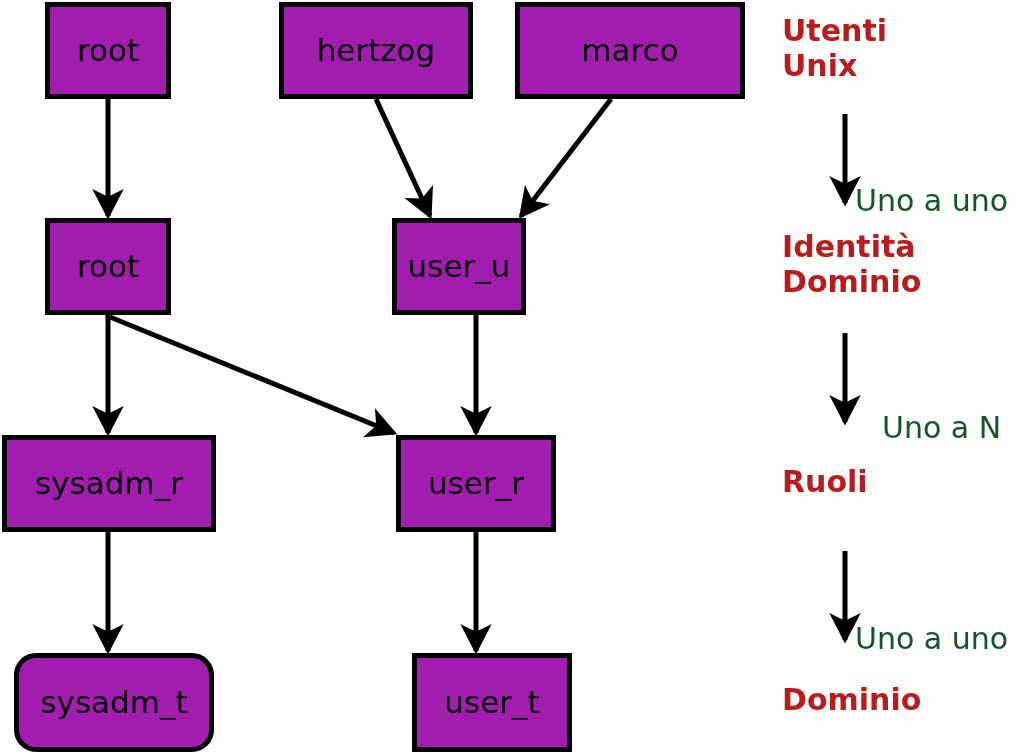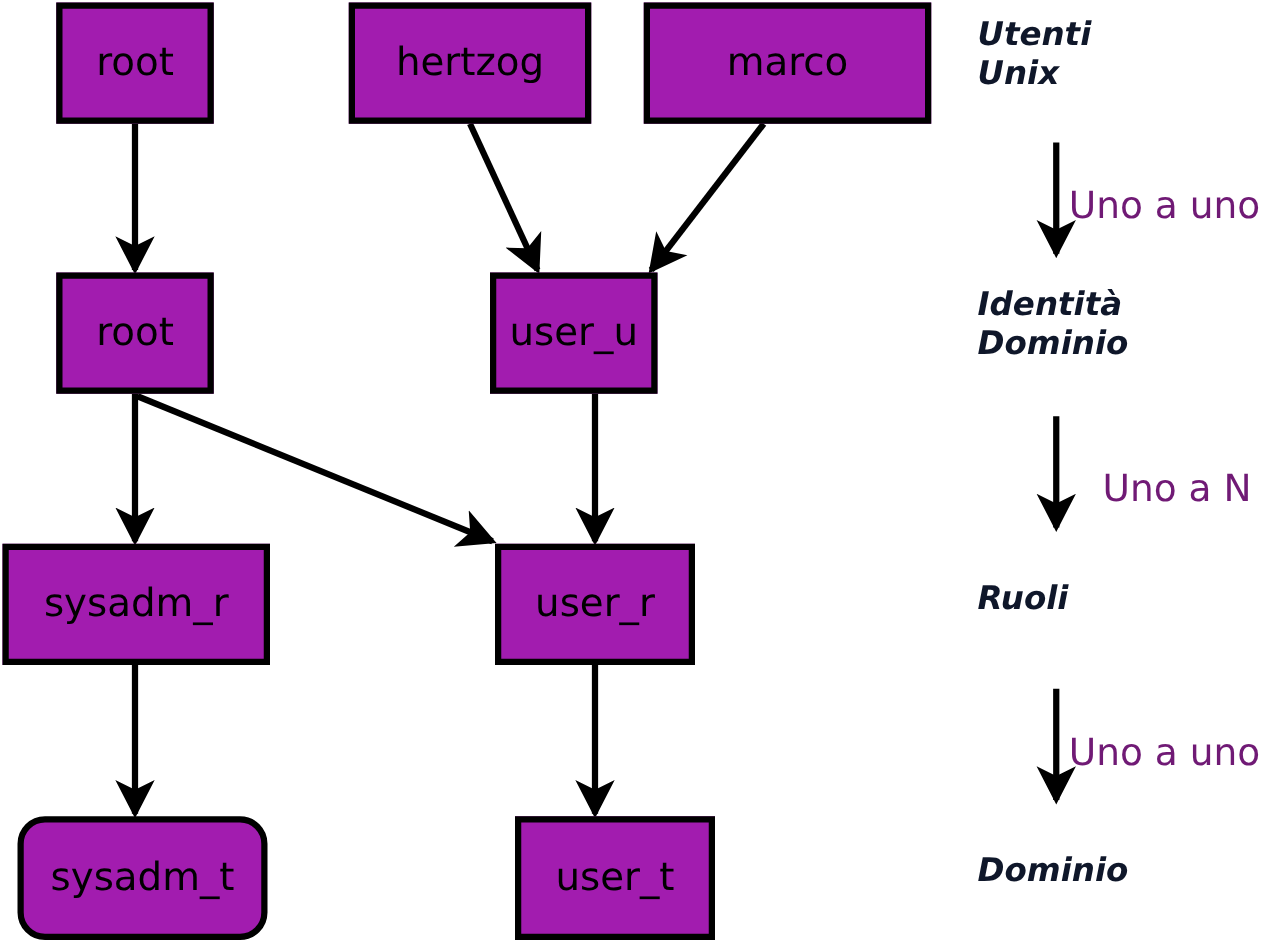--- a/index.html
+++ b/index.html
@@ -36,36 +36,36 @@
     font-size: 31px;
     color: #000000;
     line-height: 1;
     letter-spacing: 0px;
     z-index: 3;
   }
   .legend-label {
     position: absolute;
     font-family: "DejaVu Sans", sans-serif;
     font-weight: bold;
-    font-size: 26px;
-    color: #0f172a;
+    font-size: 30px;
+    color: #b91c1c;
     line-height: 1.18;
     white-space: pre-line;
     z-index: 3;
-    font-style: italic;
   }
   .legend-edge-label {
     position: absolute;
     font-family: "DejaVu Sans", sans-serif;
     font-weight: normal;
     font-size: 30px;
-    color: #701a75;
+    color: #14532d;
     line-height: 1;
     white-space: nowrap;
     z-index: 3;
+    margin-top: 36px;
   }
 </style>
 </head>
 <body>
 
 <div id="canvas">
 
   <svg id="svg-layer" viewBox="0 0 1024 754" xmlns="http://www.w3.org/2000/svg">
     <defs>
       <marker id="arrowhead" markerWidth="7.2" markerHeight="7.2" refX="5.4" refY="3.6" orient="auto" markerUnits="strokeWidth">

